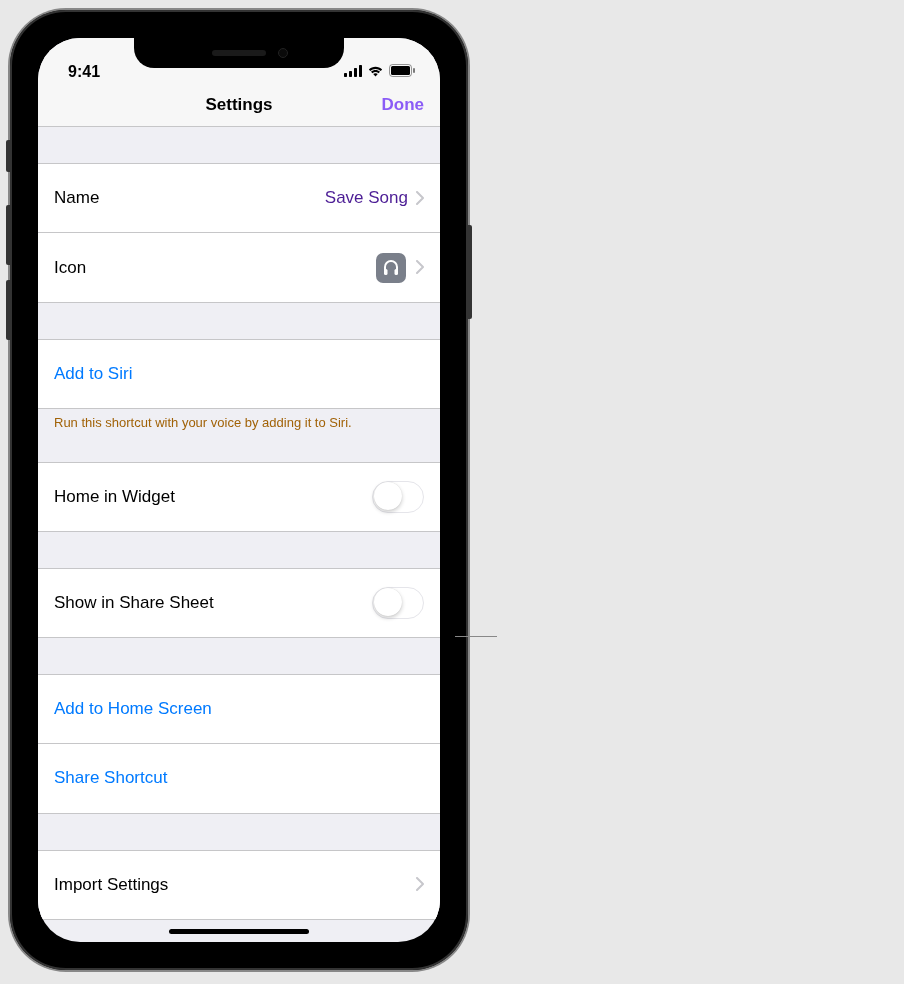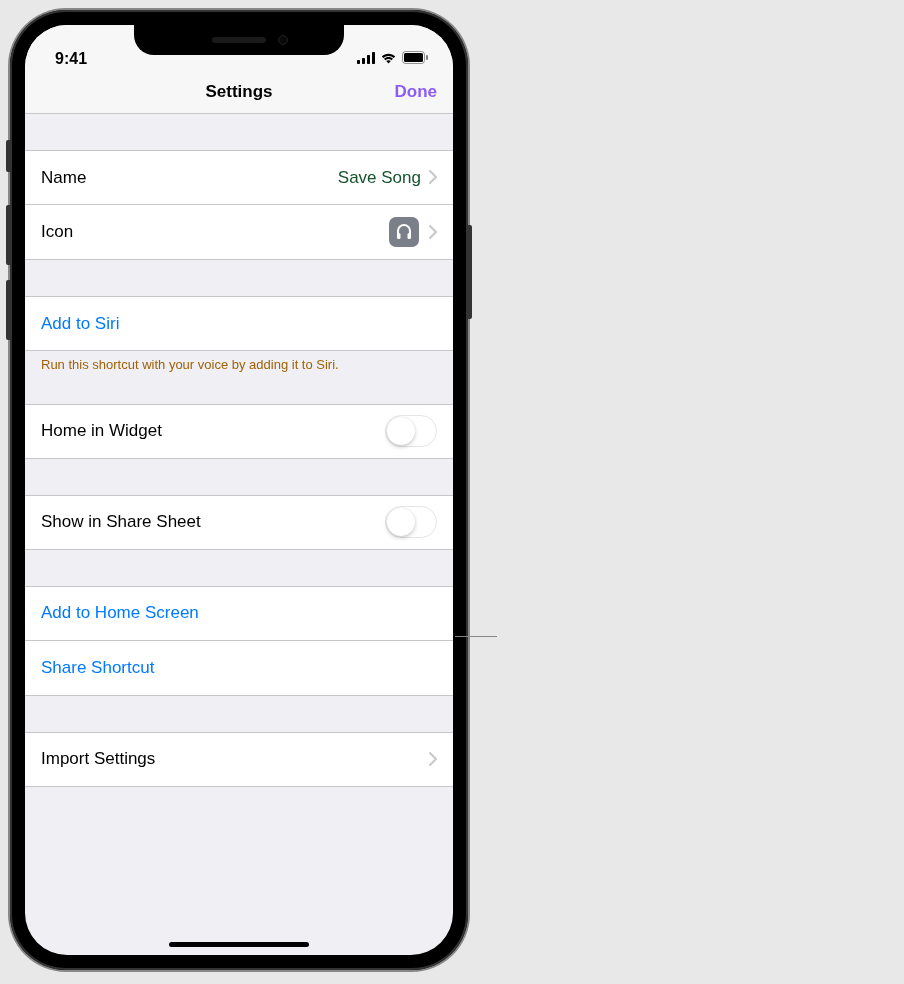--- a/index.html
+++ b/index.html
@@ -16,21 +16,21 @@
       position: relative;
     }
     .phone-frame {
       position: absolute;
       left: 10px;
       top: 10px;
       width: 458px;
       height: 960px;
       background: #000;
       border-radius: 56px;
-      padding: 15px;
+      padding: 28px;
       box-shadow: 0 0 0 2px #888, inset 0 0 0 2px #333;
     }
     .phone-side-btn {
       position: absolute;
       background: #333;
     }
     .side-left-1 { left: -4px; top: 130px; width: 4px; height: 32px; border-radius: 2px 0 0 2px; }
     .side-left-2 { left: -4px; top: 195px; width: 4px; height: 60px; border-radius: 2px 0 0 2px; }
     .side-left-3 { left: -4px; top: 270px; width: 4px; height: 60px; border-radius: 2px 0 0 2px; }
     .side-right  { right: -4px; top: 215px; width: 4px; height: 94px; border-radius: 0 2px 2px 0; }
@@ -113,32 +113,32 @@
       font-size: 17px;
       font-weight: 600;
     }
     .content {
       background: #efeff4;
     }
     .group-spacer { height: 36px; }
     .group-spacer-sm { height: 30px; }
     .cell {
       background: #fff;
-      height: 55px;
+      height: 70px;
       padding: 0 16px;
       display: flex;
       align-items: center;
       border-bottom: 0.5px solid #c6c6c8;
       font-size: 17px;
       color: #000;
     }
     .cell.first { border-top: 0.5px solid #c6c6c8; }
     .cell.last { border-bottom: 0.5px solid #c6c6c8; justify-content: center; }
     .cell .label { flex: 1; }
-    .cell .value { color: #14532d; margin-right: 8px; }
+    .cell .value { color: #4c1d95; margin-right: 8px; }
     .cell .chevron { color: #c7c7cc; font-size: 20px; font-weight:300; }
     .cell.link .label { color: #007aff; }
     .footer-text {
       padding: 6px 16px 0 16px;
       font-size: 13px;
       color: #a16207;
       line-height: 1.3;
     }
     .icon-tile {
       width: 30px;

